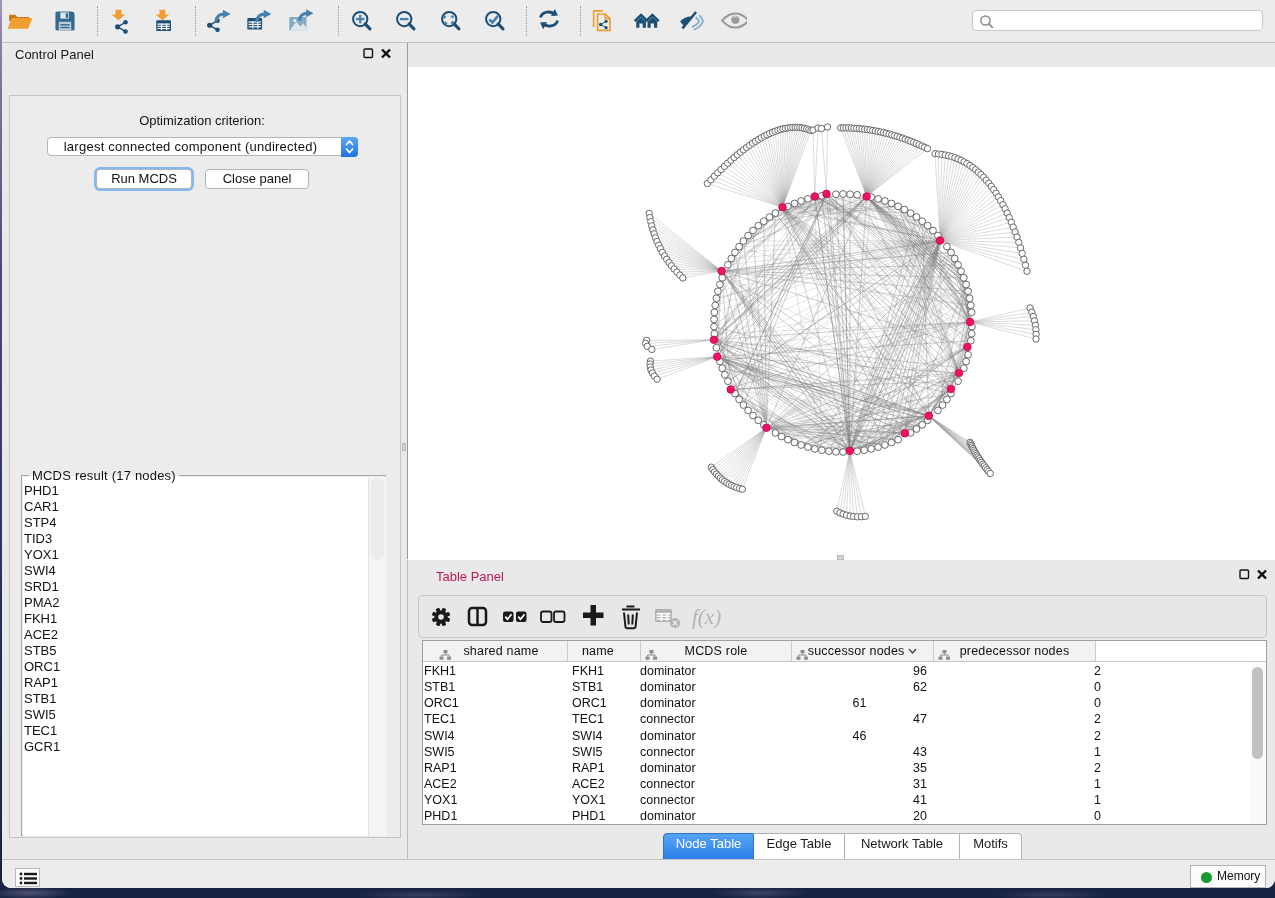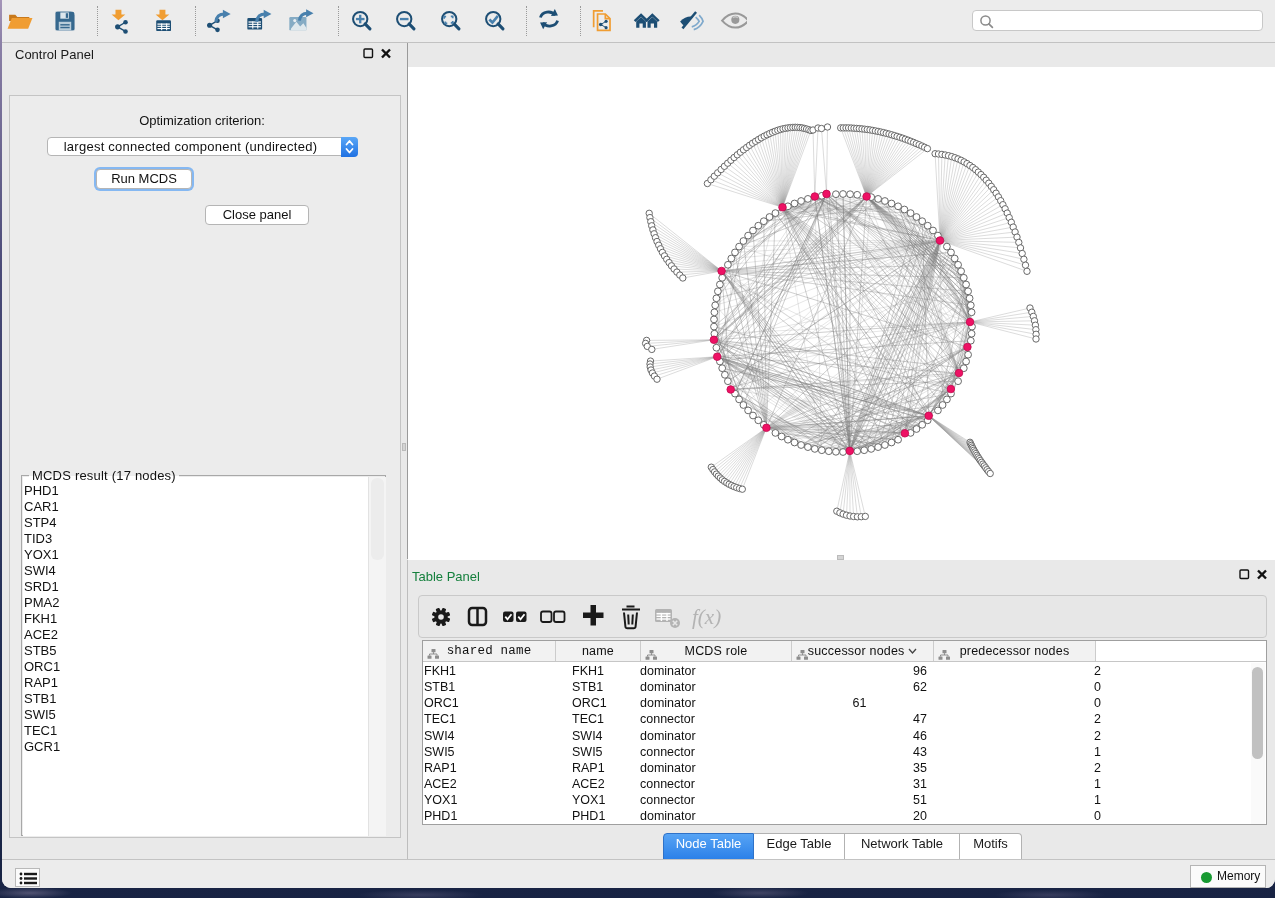--- a/index.html
+++ b/index.html
@@ -18,37 +18,37 @@
 #cp-content { position:absolute; left:7px; top:51px; width:392px; height:743px; background:#ececec; border:1px solid #c4c4c4; }
 #tabs { position:absolute; left:80px; top:30px; height:21px; display:flex; font-size:13px; }
 .tab { background:#fff; border:1px solid #b2b2b2; border-left:none; color:#1a1a1a; height:21px; line-height:19px; text-align:center; box-sizing:border-box; }
 .tab.first { border-left:1px solid #b2b2b2; border-radius:4px 0 0 4px; }
 .tab.sel { background:linear-gradient(180deg,#57a4f5 0%,#2178e5 100%); color:#fff; border-color:#2f72c8; border-radius:0 4px 4px 0; }
 #optlabel { position:absolute; left:0; top:17px; width:384px; text-align:center; font-size:13px; color:#111; }
 #combo { position:absolute; left:37px; top:41px; width:311px; height:19px; background:#fff; border:1px solid #b5b5b5; border-radius:4px; font-size:13px; letter-spacing:0.25px; text-align:center; line-height:17px; color:#111; padding-right:24px; }
 #combo-btn { position:absolute; right:-1px; top:-1px; width:17px; height:20px; background:linear-gradient(180deg,#5aa7f7 0%,#1f71e2 100%); border-radius:0 4px 4px 0; }
 .btn { position:absolute; height:20px; background:#fff; border:1px solid #b5b5b5; border-radius:4px; font-size:13px; text-align:center; line-height:18px; color:#111; }
 #runbtn { left:86px; top:73px; width:96px; box-shadow:0 0 0 2px #85b8f2; }
-#closebtn { left:195px; top:73px; width:104px;margin-top:36px; }
+#closebtn { left:195px; top:73px; width:104px; }
 #groupbox { position:absolute; left:11px; top:379px; width:365px; height:361px; border:1px solid #a8a8a8; }
 #grouplabel { position:absolute; left:7px; top:-8px; background:linear-gradient(180deg,#ececec 0 8px,#ffffff 8px 100%); padding:0 3px; font-size:13px; letter-spacing:0.2px; color:#111; z-index:3; }
 #listbox { position:absolute; left:1px; top:1px; width:363px; height:359px; background:#fff; font-size:13px; color:#111; padding:6px 0 0 1px; line-height:16px; }
 #listsb { position:absolute; right:0px; top:0px; width:18px; height:359px; background:#f4f4f4; border-left:1px solid #e2e2e2; }
 #listsb-thumb { position:absolute; left:2px; top:1px; width:13px; height:82px; background:#ececec; border-radius:6px; }
 
 #vsplit { position:absolute; left:404px; top:44px; width:3px; height:815px; background:#e9e9e9; }
 
 #netframe { position:absolute; left:405px; top:43px; width:868px; height:516px; border-left:1px solid #9a9a9a; }
 #nettitle { position:absolute; left:0; top:1px; width:867px; height:22px; background:linear-gradient(180deg,#f5f5f5 0%,#dcdcdc 100%); border-bottom:1px solid #a5a5a5; border-top:1px solid #d8d8d8; }
 .light { position:absolute; top:3.5px; width:12px; height:12px; border-radius:50%; }
 #nettitletext { position:absolute; left:0; top:4px; width:1008px; text-align:center; font-size:13px; color:#222; }
 #netcanvas { position:absolute; left:0; top:24px; width:867px; height:493px; background:#fff; }
 
 #tp { position:absolute; left:405px; top:560px; width:868px; height:299px; background:#e9e9e9; border-left:1px solid #bdbdbd; }
-#tp-title { position:absolute; left:4px; top:9px; font-size:13px; color:#15803d; }
+#tp-title { position:absolute; left:28px; top:9px; font-size:13px; color:#be185d; }
 #tp-toolbar { position:absolute; left:10px; top:35px; width:849px; height:43px; background:#e7e7e7; border:1px solid #c9c9c9; border-radius:4px; }
 #tbl { position:absolute; left:14px; top:80px; width:845px; height:185px; background:#fff; border:1px solid #9f9f9f; }
 #tbl-head { position:absolute; left:0; top:0; width:843px; height:21px; background:#fff; border-bottom:1px solid #c6c6c6; font-size:12.5px; letter-spacing:0.2px; color:#111; }
 #tbl-headbg { position:absolute; left:0; top:0; width:673px; height:20px; background:#f2f2f2; }
 .th { position:absolute; top:0; height:20px; border-right:1px solid #cccccc; text-align:center; line-height:20px; }
 .rows { position:absolute; left:0; top:22px; width:843px; font-size:12.5px; color:#111; }
 .tr { position:absolute; height:16px; line-height:16px; width:843px; }
 .td { position:absolute; }
 #tbl-sb { position:absolute; right:1px; top:22px; width:14px; height:161px; background:#fafafa; }
 #tbl-sb-thumb { position:absolute; left:1px; top:4px; width:11px; height:92px; background:#c1c1c1; border-radius:6px; }
@@ -1297,21 +1297,21 @@
           <circle cx="25" cy="25" r="5" fill="#b3b3b3"></circle>
           <path d="M22.8 22.8 l4.4 4.4 M27.2 22.8 l-4.4 4.4" stroke="#e7e7e7" stroke-width="1.6"></path>
         </svg>
         <svg style="position:absolute;left:270px;top:2px" width="46" height="40" viewBox="0 0 46 40">
           <text x="3" y="26" font-family="Liberation Serif" font-style="italic" font-size="21" fill="#b3b3b3">f(x)</text>
         </svg>
       </div>
     <div id="tbl">
       <div id="tbl-head">
           <div id="tbl-headbg"></div>
-          <div class="th" style="left:0px; width:133px;font-family:Liberation Mono, monospace;"><span style="position:absolute;left:4px;top:4px;"><svg width="13" height="12" style="vertical-align:-2px">
+          <div class="th" style="left:12px; width:133px;"><span style="position:absolute;left:4px;top:4px;"><svg width="13" height="12" style="vertical-align:-2px">
                 <g fill="#8d8d8d">
                   <rect x="4.5" y="1" width="4" height="3.2" rx="0.5"></rect>
                   <rect x="0.5" y="7.5" width="4" height="3.2" rx="0.5"></rect>
                   <rect x="8" y="7.5" width="4" height="3.2" rx="0.5"></rect>
                   <path d="M6.5 4.2 V6 M2.5 7.5 V6 H10 V7.5" stroke="#8d8d8d" fill="none" stroke-width="1"></path>
                 </g>
               </svg></span>shared name</div>
           <div class="th" style="left:133px; width:85px;">name</div>
           <div class="th" style="left:218px; width:151px;"><span style="position:absolute;left:4px;top:4px;"><svg width="13" height="12" style="vertical-align:-2px">
                 <g fill="#8d8d8d">
@@ -1366,21 +1366,21 @@
             <span class="td" style="left:1px;">TEC1</span>
             <span class="td" style="left:149px;">TEC1</span>
             <span class="td" style="left:217px;">connector</span>
             <span class="td" style="left:369px; width:135px; text-align:right;">47</span>
             <span class="td" style="left:511px; width:167px; text-align:right;">2</span>
           </div>
           <div class="tr" style="top:64.6px;">
             <span class="td" style="left:1px;">SWI4</span>
             <span class="td" style="left:149px;">SWI4</span>
             <span class="td" style="left:217px;">dominator</span>
-            <span class="td" style="left:369px; width:135px; text-align:right;">46</span>
+            <span class="td" style="left:369px; width:135px; text-align:center;">46</span>
             <span class="td" style="left:511px; width:167px; text-align:right;">2</span>
           </div>
           <div class="tr" style="top:80.8px;">
             <span class="td" style="left:1px;">SWI5</span>
             <span class="td" style="left:149px;">SWI5</span>
             <span class="td" style="left:217px;">connector</span>
             <span class="td" style="left:369px; width:135px; text-align:right;">43</span>
             <span class="td" style="left:511px; width:167px; text-align:right;">1</span>
           </div>
           <div class="tr" style="top:96.9px;">
@@ -1394,21 +1394,21 @@
             <span class="td" style="left:1px;">ACE2</span>
             <span class="td" style="left:149px;">ACE2</span>
             <span class="td" style="left:217px;">connector</span>
             <span class="td" style="left:369px; width:135px; text-align:right;">31</span>
             <span class="td" style="left:511px; width:167px; text-align:right;">1</span>
           </div>
           <div class="tr" style="top:129.2px;">
             <span class="td" style="left:1px;">YOX1</span>
             <span class="td" style="left:149px;">YOX1</span>
             <span class="td" style="left:217px;">connector</span>
-            <span class="td" style="left:369px; width:135px; text-align:right;">51</span>
+            <span class="td" style="left:369px; width:135px; text-align:right;">41</span>
             <span class="td" style="left:511px; width:167px; text-align:right;">1</span>
           </div>
           <div class="tr" style="top:145.3px;">
             <span class="td" style="left:1px;">PHD1</span>
             <span class="td" style="left:149px;">PHD1</span>
             <span class="td" style="left:217px;">dominator</span>
             <span class="td" style="left:369px; width:135px; text-align:right;">20</span>
             <span class="td" style="left:511px; width:167px; text-align:right;">0</span>
           </div>
         </div>

